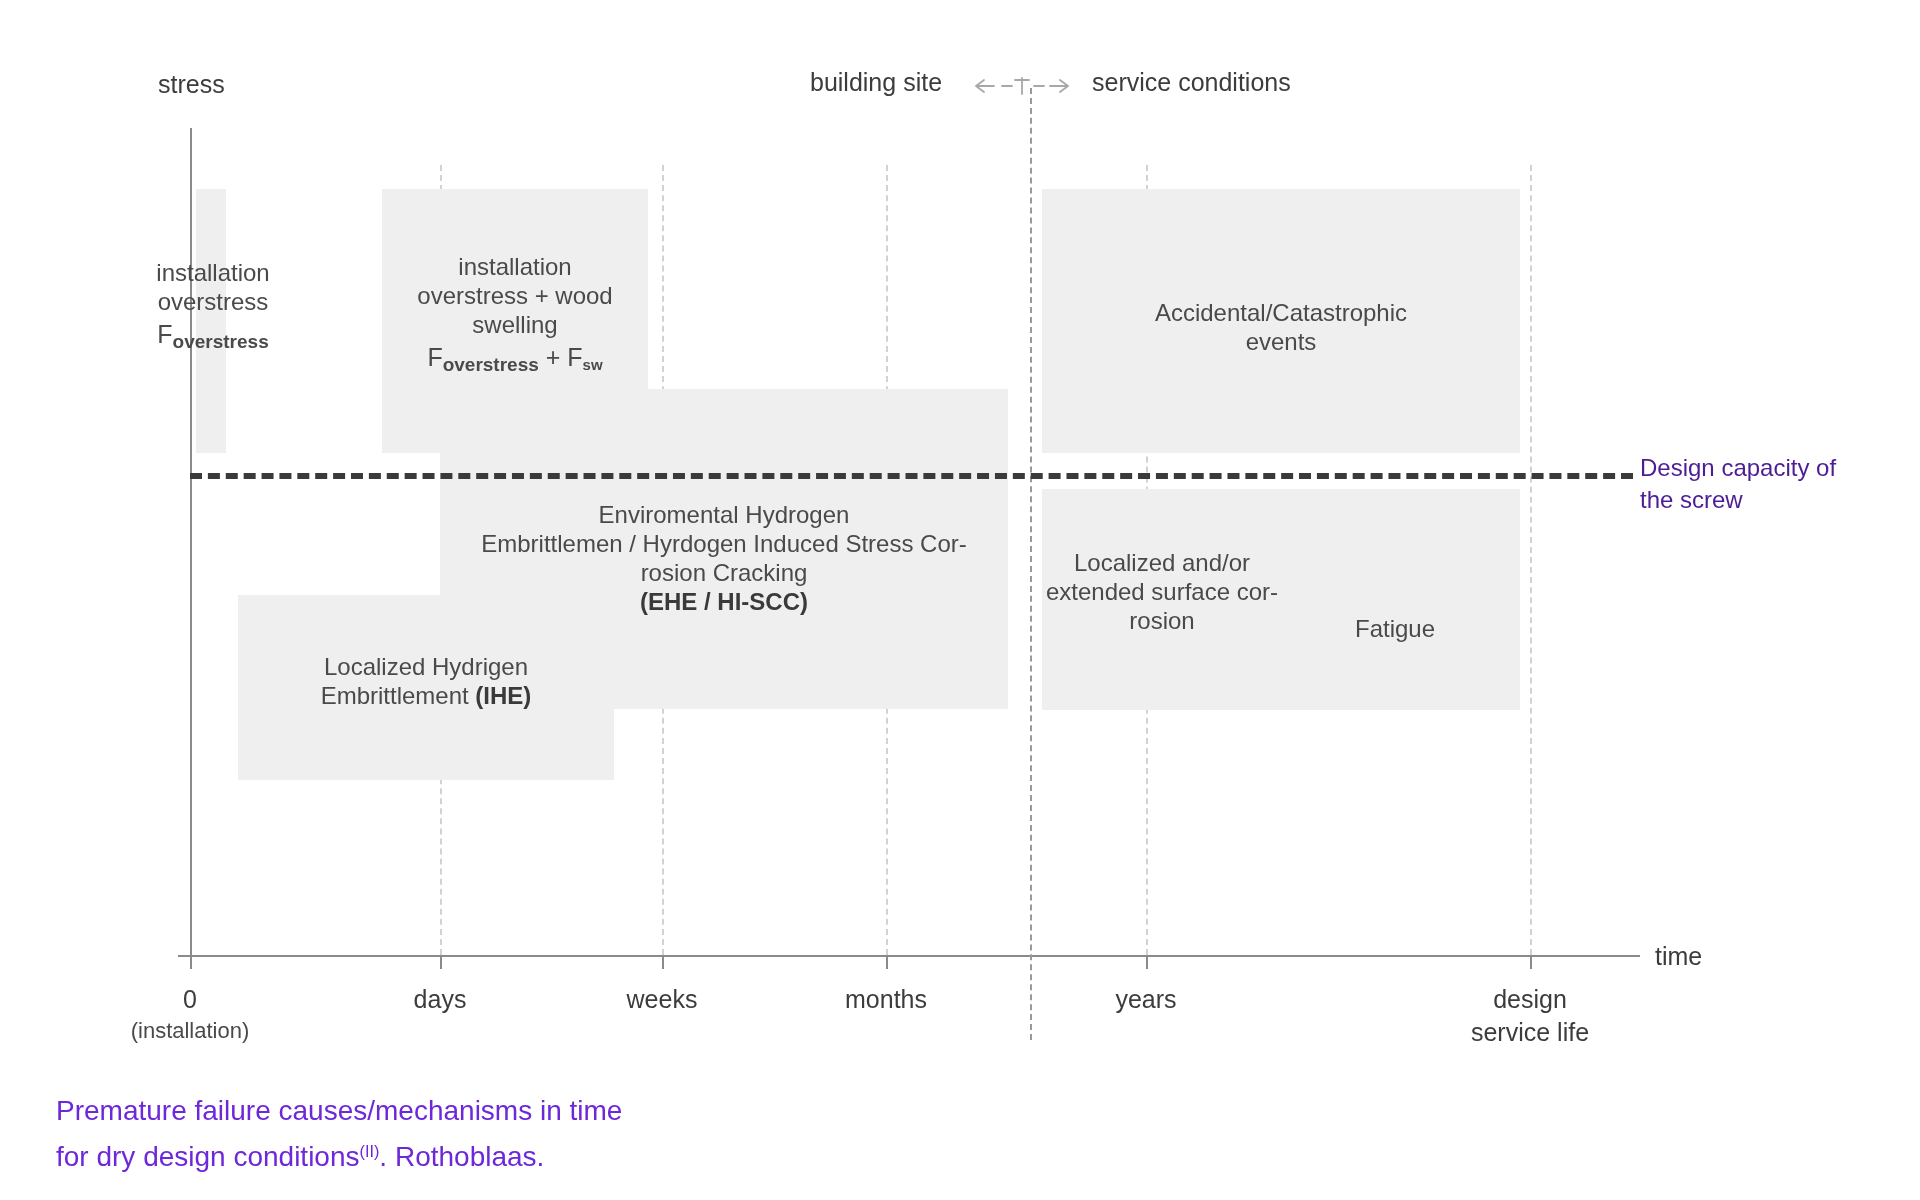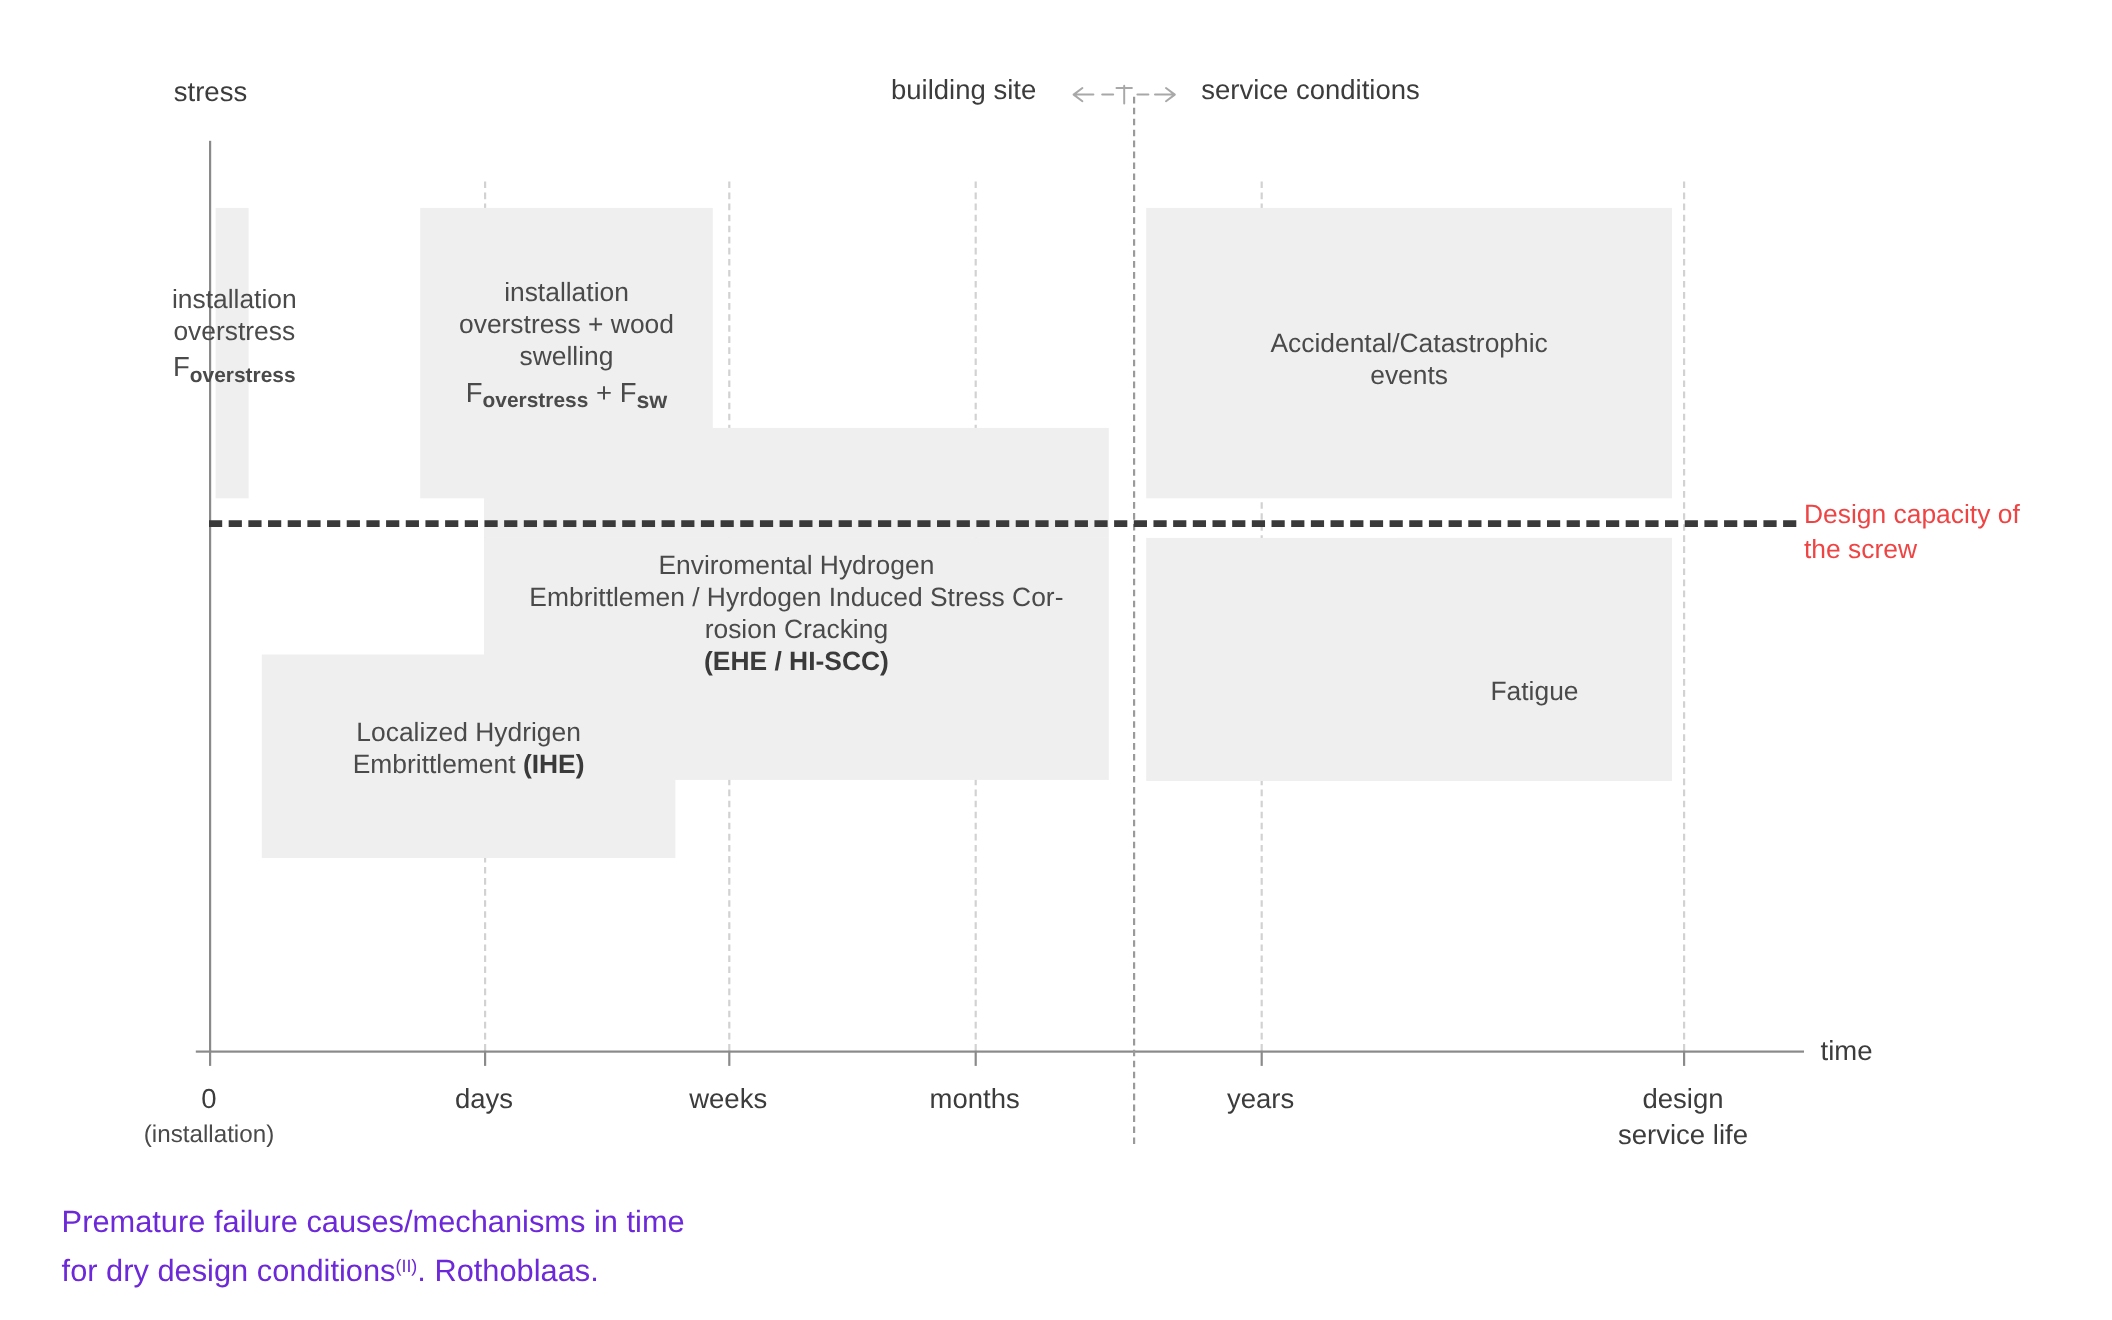--- a/index.html
+++ b/index.html
@@ -47,21 +47,21 @@
   
   .tick { top: 955px; width: 0; height: 14px; border-left: 2px solid #8a8a8a; }
 
   
   #design-capacity-line {
     left: 190px; top: 473px; width: 1443px; height: 0;
     border-top: 6px dashed #3a3a3a;
   }
   #design-capacity-label {
     left: 1640px; top: 452px; width: 250px;
-    font-size: 24px; line-height: 32px; color: #ef4444;
+    font-size: 24px; line-height: 32px; color: #4c1d95;
   }
 
   
   .phase-label {
     top: 68px; font-size: 25px; color: #3c3c3c; white-space: nowrap;
   }
   #phase-label-building { left: 810px; }
   #phase-label-service  { left: 1092px; }
   #phase-arrow {
     left: 972px; top: 72px; width: 100px; height: 26px;
@@ -176,21 +176,21 @@
     <div style="margin-top:4px;">
       <span style="font-size:25px;">F</span><span class="sub" style="font-size:19px;">overstress</span>
     </div>
   </div>
 
   <div class="abs overlay-text" id="txt-overstress-sw">
     <div>installation</div>
     <div>overstress + wood</div>
     <div>swelling</div>
     <div style="margin-top:4px; white-space:nowrap;">
-      <span style="font-size:25px;">F</span><span class="sub" style="font-size:19px;">overstress</span><span style="font-size:25px;"> + </span><span style="font-size:25px;">F</span><span class="sub" style="font-size:21px;">sw</span>
+      <span style="font-size:25px;">F</span><span class="sub" style="font-size:19px;">overstress</span><span style="font-size:25px;"> + </span><span style="font-size:25px;">F</span><span class="sub" style="font-size:15px;">sw</span>
     </div>
   </div>
 
   <div class="abs overlay-text" id="txt-accidental">
     <div>Accidental/Catastrophic</div>
     <div>events</div>
   </div>
 
   <div class="abs overlay-text" id="txt-ehe">
     <div>Enviromental Hydrogen</div>
@@ -199,20 +199,25 @@
     <div style="font-weight:700;color:#3a3a3a;">(EHE / HI-SCC)</div>
   </div>
 
   <div class="abs overlay-text" id="txt-ihe">
     <div>Localized Hydrigen</div>
     <div>
       <span>Embrittlement </span><span style="font-weight:700;color:#3a3a3a;">(IHE)</span>
     </div>
   </div>
 
+  <div class="abs overlay-text" id="txt-corrosion">
+    <div>Localized and/or</div>
+    <div>extended surface cor-</div>
+    <div>rosion</div>
+  </div>
 
   <div class="abs overlay-text" id="txt-fatigue">
     <div>Fatigue</div>
   </div>
 
   <div class="abs" id="design-capacity-line"></div>
   <div class="abs" id="design-capacity-label">
     <div>Design capacity of</div>
     <div>the screw</div>
   </div>

